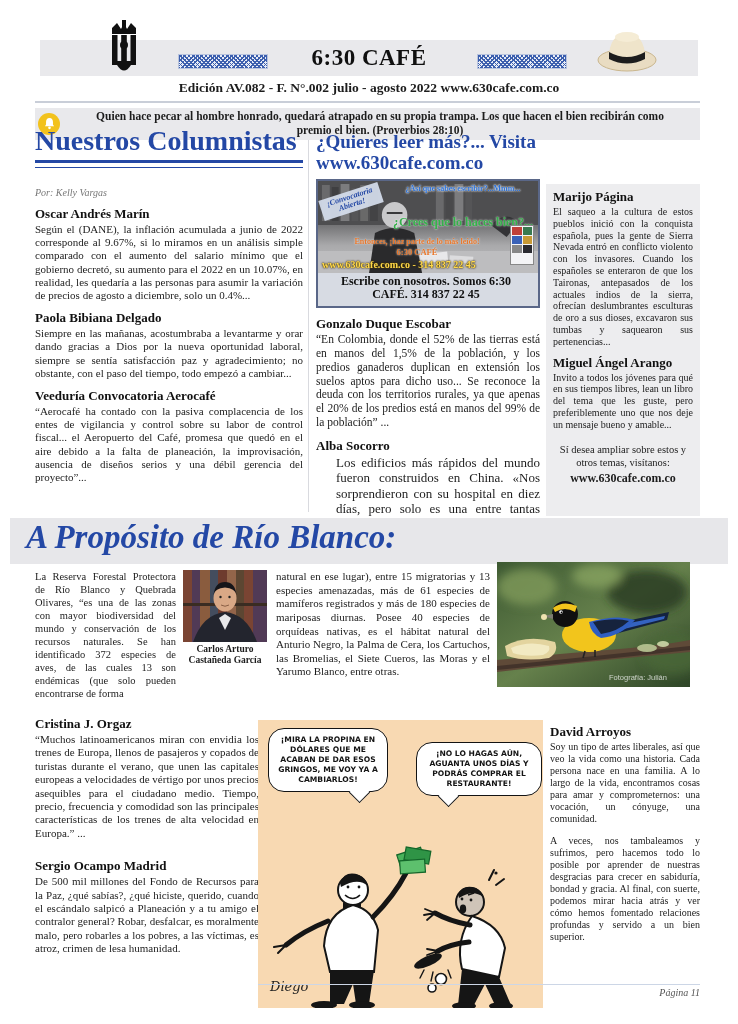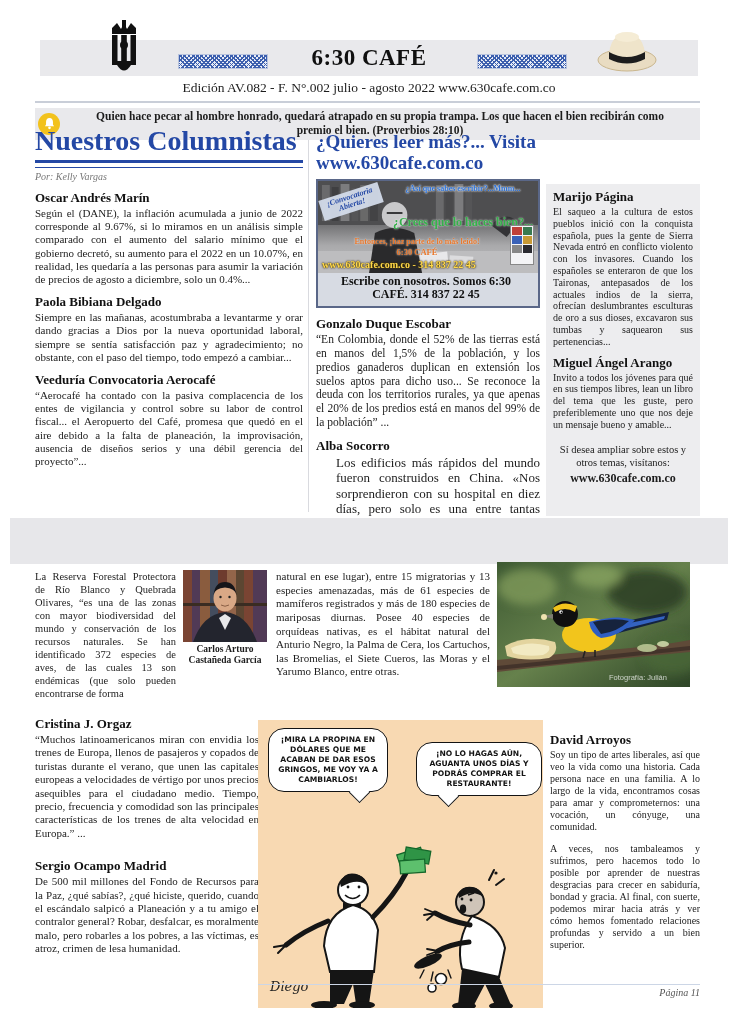--- a/index.html
+++ b/index.html
@@ -11,35 +11,35 @@
   .crest{position:absolute;left:106px;top:20px;width:36px;height:56px;}
   .hat{position:absolute;left:596px;top:22px;width:62px;height:54px;}
   .hatch{position:absolute;top:54px;width:88px;height:13px;background-color:#e8ecf6;
          background-image:repeating-linear-gradient(45deg,#3c5fae 0 1.2px,rgba(255,255,255,0) 1.2px 3px),
                           repeating-linear-gradient(-45deg,#3c5fae 0 1.2px,rgba(255,255,255,0) 1.2px 3px);
          border:1px solid #b9c4de;}
   .hatch-left{left:178px;}
   .hatch-right{left:477px;}
   .masthead-title{position:absolute;left:0;top:45px;width:738px;text-align:center;
                   font-size:23px;font-weight:bold;letter-spacing:.5px;color:#101010;}
-  .edition-line{position:absolute;left:0;top:80px;width:738px;text-align:center;font-weight:normal;font-size:13.5px;}
+  .edition-line{position:absolute;left:0;top:80px;width:738px;text-align:center;font-weight:bold;font-size:13.5px;}
   .header-rule{position:absolute;left:35px;top:101px;width:665px;height:2px;background:#c9ced8;}
 
   
   .quote-band{position:absolute;left:35px;top:108px;width:665px;min-height:30px;background:#e9e9ec;
               display:flex;align-items:center;box-sizing:border-box;padding:2px 0;}
   .bell{width:22px;height:22px;border-radius:50%;background:#f2c21d;margin-left:3px;flex:none;
         display:flex;align-items:center;justify-content:center;}
   .quote-text{flex:1;text-align:center;font-weight:bold;font-size:11.5px;line-height:1.2;padding:0 28px;}
 
   
   .col-left{position:absolute;left:35px;top:126px;width:268px;}
   .sec-title{margin:0;font-size:28px;line-height:1.04;color:#2448a5;font-weight:bold;}
   .double-rule{margin-top:5px;height:4px;border-top:3px solid #2448a5;border-bottom:1.5px solid #2448a5;}
-  .byline{margin-top:3px;font-style:italic;font-size:10px;color:#777;}
+  .byline{margin-top:19px;font-style:italic;font-size:10px;color:#777;}
   .entry{margin-top:8px;}
   .entry h3{margin:0 0 1px 0;font-size:13px;color:#111;}
   .entry p{margin:0;font-size:11px;line-height:1.2;text-align:justify;}
 
   .divider-v{position:absolute;left:308px;top:140px;width:1px;height:372px;background:#d9dadf;}
 
   .col-mid{position:absolute;left:316px;top:131px;width:224px;}
   .mid-heading{margin:0;font-size:19px;line-height:1.12;color:#2448a5;font-weight:bold;}
   .ad-box{margin-top:5px;border:2px solid #5a6788;background:#d7dbe3;}
   .ad-photo{position:relative;height:92px;overflow:hidden;
@@ -238,20 +238,21 @@
     </div>
     <div class="entry">
       <h3>Miguel Ángel Arango</h3>
       <p>Invito a todos los jóvenes para qué en sus tiempos libres, lean un libro del tema que les guste, pero preferiblemente uno que nos deje un mensaje bueno y amable...</p>
     </div>
     <div class="cta">Sí desea ampliar sobre estos y otros temas, visítanos:</div>
     <div class="cta-url">www.630cafe.com.co</div>
   </div>
 
   <div class="rb-band"></div>
+  <h2 class="rb-heading">A Propósito de Río Blanco:</h2>
 
   <div class="rb-col1">
     <p class="rb-col1-text">La Reserva Forestal Protectora de Río Blanco y Quebrada Olivares, “es una de las zonas con mayor biodiversidad del mundo y conservación de los recursos naturales. Se han identificado 372 especies de aves, de las cuales 13 son endémicas (que solo pueden encontrarse de forma</p>
     <div class="rb-photo-wrap">
       <svg class="rb-photo" viewBox="0 0 84 72">
         <rect width="84" height="72" fill="#6b4a38"></rect>
         <g>
           <rect x="0" y="0" width="9" height="72" fill="#7a4433"></rect>
             <rect x="9" y="0" width="8" height="72" fill="#513a56"></rect>
           <rect x="17" y="0" width="10" height="72" fill="#8a5c3e"></rect>
@@ -372,21 +373,21 @@
       <circle cx="183" cy="259" r="5.5" fill="#fff" stroke="#151515" stroke-width="1.6"></circle>
       <circle cx="174" cy="268" r="4" fill="#fff" stroke="#151515" stroke-width="1.6"></circle>
       <path d="M166 250 l-4 8 M175 252 l-2 9 M190 250 l3 8" stroke="#151515" stroke-width="1.4" stroke-linecap="round"></path>
     </svg>
     <div class="bubble bubble-left">¡MIRA LA PROPINA EN DÓLARES QUE ME ACABAN DE DAR ESOS GRINGOS, ME VOY YA A CAMBIARLOS!</div>
     <div class="bubble bubble-right">¡NO LO HAGAS AÚN, AGUANTA UNOS DÍAS Y PODRÁS COMPRAR EL RESTAURANTE!</div>
     <div class="signature">Diego</div>
   </div>
 
   <div class="b-right">
-    <div class="entry" style="margin-top:16px;">
+    <div class="entry" style="margin-top:8px;">
       <h3>David Arroyos</h3>
       <p>Soy un tipo de artes liberales, así que veo la vida como una historia. Cada persona nace en una familia. A lo largo de la vida, encontramos cosas para amar y comprometernos: una vocación, un cónyuge, una comunidad.</p>
       <p>A veces, nos tambaleamos y sufrimos, pero hacemos todo lo posible por aprender de nuestras desgracias para crecer en sabiduría, bondad y gracia. Al final, con suerte, podemos mirar hacia atrás y ver cómo hemos fomentado relaciones profundas y servido a un bien superior.</p>
     </div>
   </div>
 
   <div class="footer-rule"></div>
   <div class="page-label">Página 11</div>
 
 </div>

